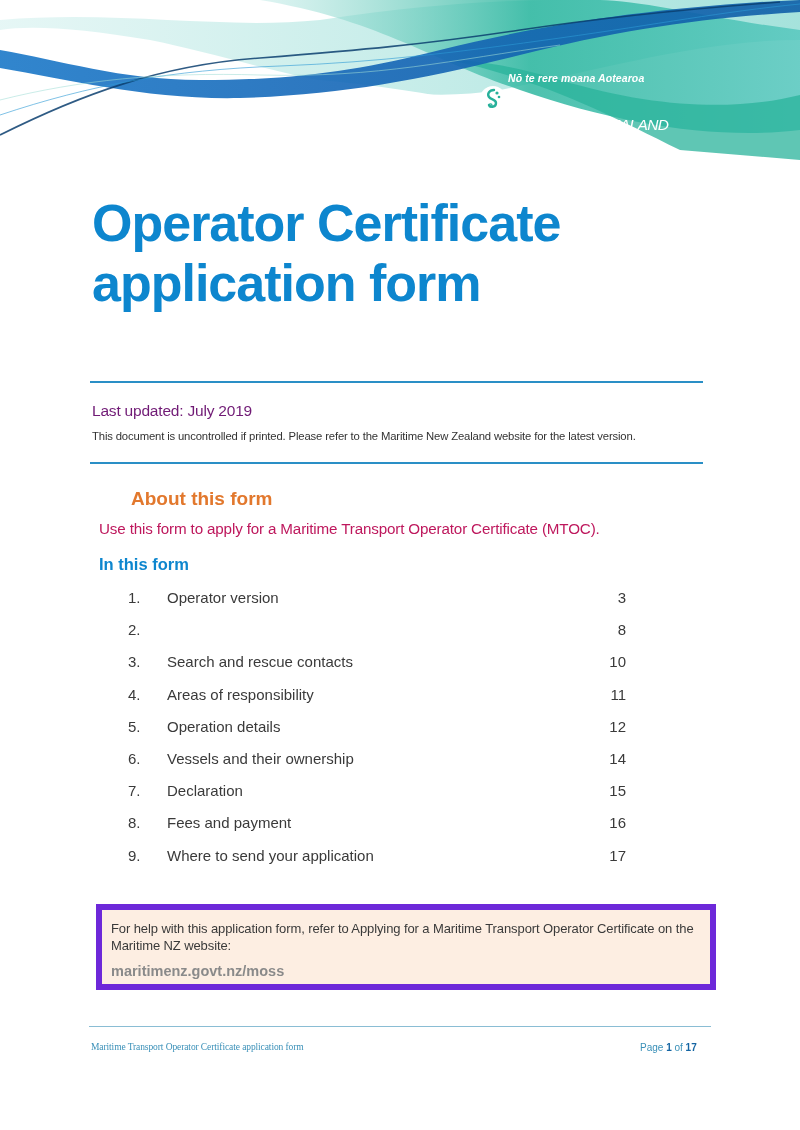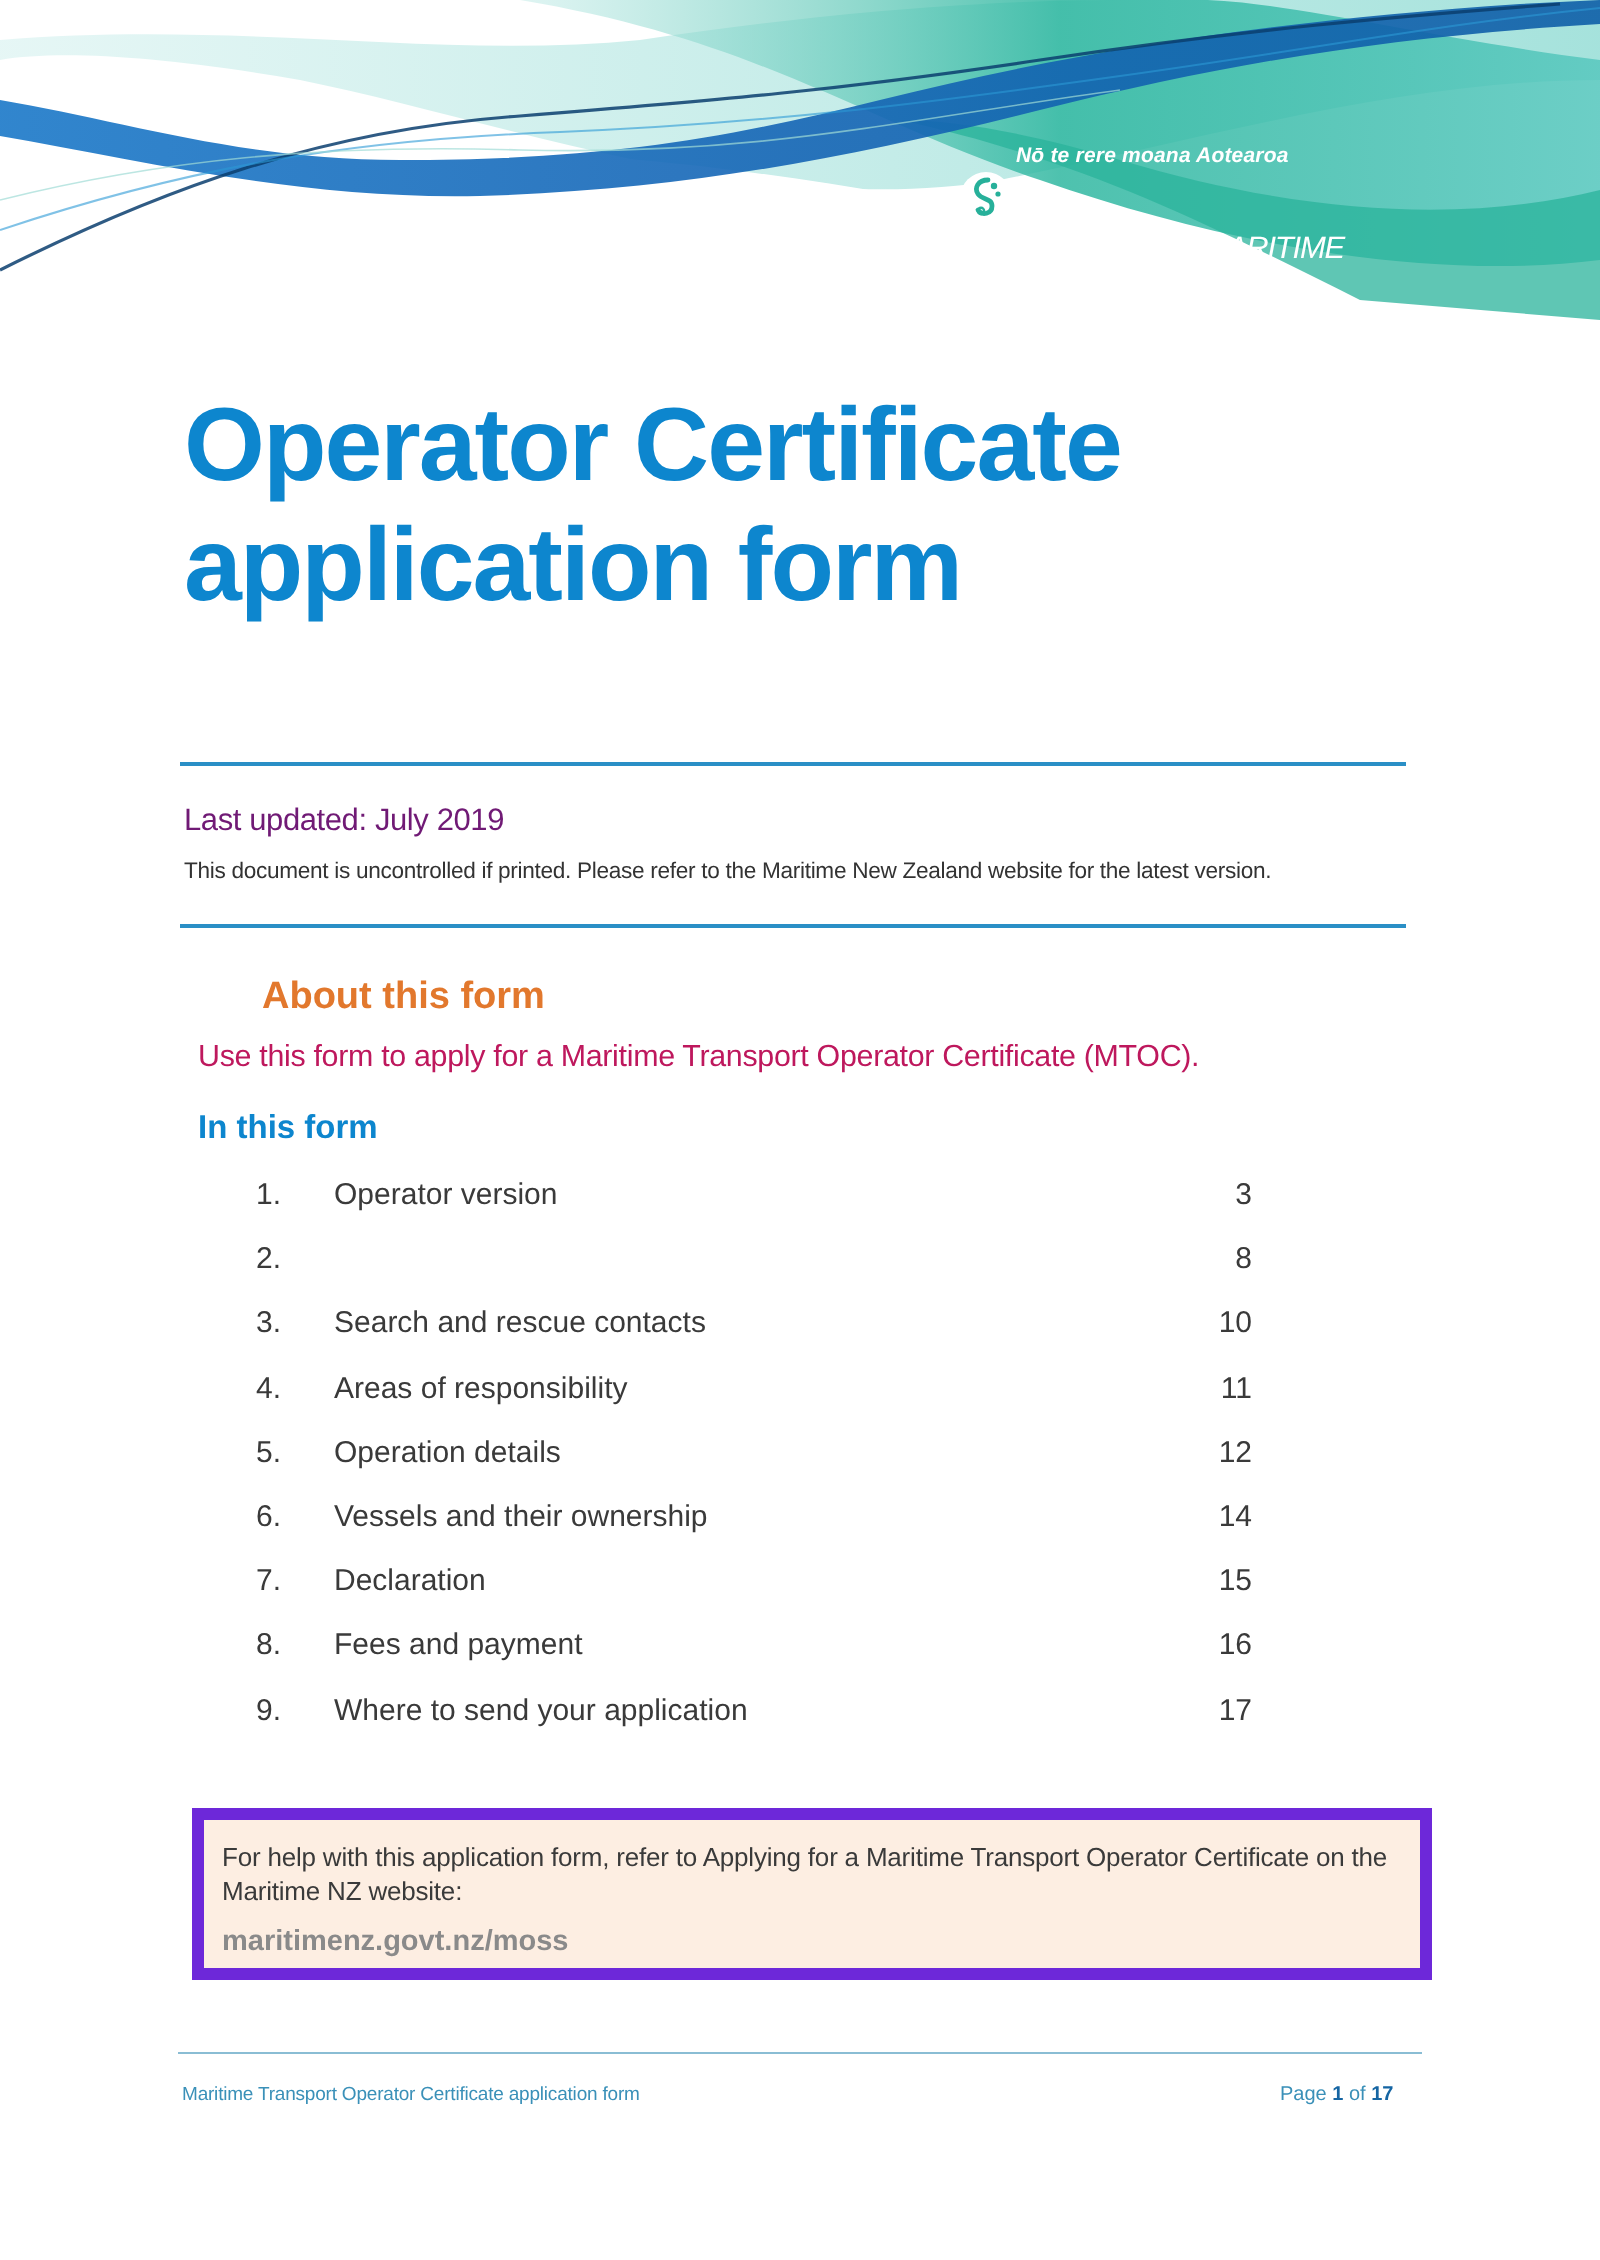--- a/index.html
+++ b/index.html
@@ -33,21 +33,21 @@
     .toc li { position: relative; height: 32.2px; font-size: 15px; color: #3a3a3a; }
     .toc .num { position: absolute; left: 0; top: 0; }
     .toc .label { position: absolute; left: 39px; top: 0; white-space: nowrap; }
     .toc .page { position: absolute; right: 0; top: 0; }
 
     .help { position: absolute; left: 96px; top: 904px; width: 620px; height: 86px; background: #fdeee2; border: 6px solid #6d28d9; padding: 10px 10px 0 9px; }
     .help p { font-size: 13px; color: #3a3a3a; line-height: 17px; letter-spacing: -0.1px; }
     .help .link { margin-top: 9px; font-size: 14.5px; font-weight: bold; color: #8a8a8a; display: inline-block; text-decoration: none; }
 
     .footer-rule { position: absolute; left: 89px; top: 1026px; width: 622px; height: 1px; background: #8abdd4; }
-    .footer-left { position: absolute; left: 91px; top: 1042px; font-size: 9.5px; color: #3a90b8; letter-spacing: -0.1px; }
+    .footer-left { position: absolute; left: 91px; top: 1042px; font-size: 9.5px; color: #3a90b8; letter-spacing: -0.1px; font-family: Liberation Serif, serif; }
     .footer-right { position: absolute; left: 640px; top: 1042px; font-size: 10px; color: #3a90b8; white-space: nowrap; }
     .footer-right b { color: #1565a3; }
   </style>
 </head>
 <body>
 
 <div class="banner">
   <svg width="800" height="160" viewBox="0 0 800 160">
     <defs>
       <linearGradient id="gTeal" x1="0" y1="0" x2="1" y2="0">
@@ -77,21 +77,21 @@
 
   <div class="logo">
     <div class="tagline">Nō te rere moana Aotearoa</div>
     <svg class="emblem" viewBox="0 0 30 30">
       <circle cx="15" cy="15" r="13" fill="#ffffff"></circle>
       <path d="M16,6 C11,6 9,10 11,13 C13,16 18,15 18,19 C18,23 13,24 11,21" fill="none" stroke="#27b09a" stroke-width="2.4" stroke-linecap="round"></path>
       <circle cx="19" cy="9" r="1.6" fill="#27b09a"></circle>
       <circle cx="21" cy="13" r="1.3" fill="#27b09a"></circle>
       <circle cx="12.5" cy="21.5" r="1.6" fill="none" stroke="#27b09a" stroke-width="1.2"></circle>
     </svg>
-    <div class="sub">NEW MARITIME</div>
+    <div class="sub">NEW ZEALAND</div>
   </div>
 </div>
 
 <h1 class="title">
   <span>Operator Certificate</span>
   <span>application form</span>
 </h1>
 
 <div class="rule r1"></div>
 <div class="updated">Last updated: July 2019</div>

